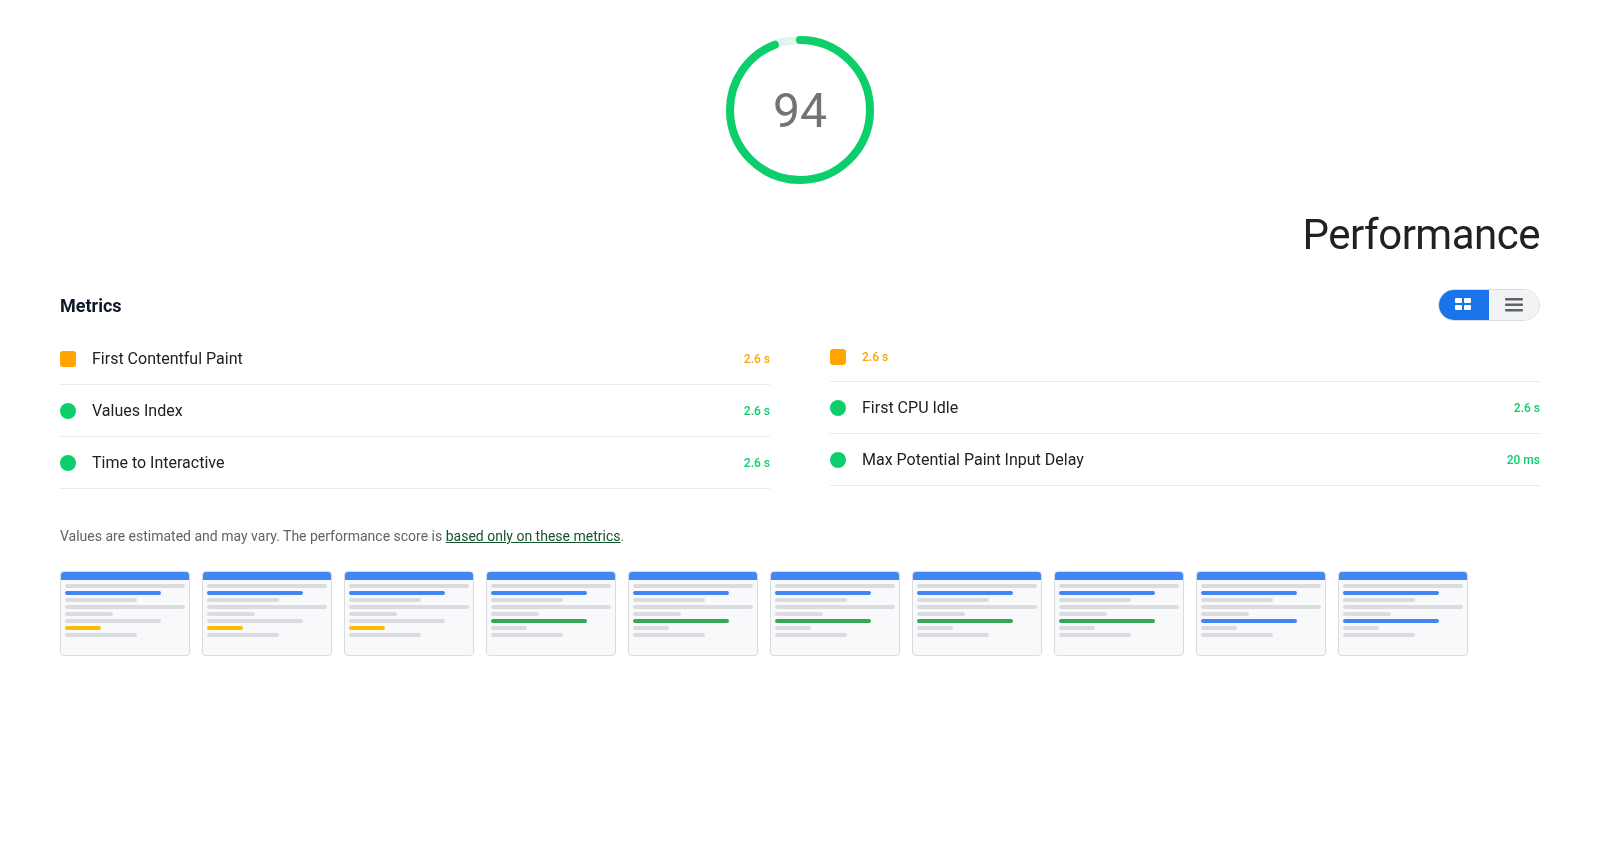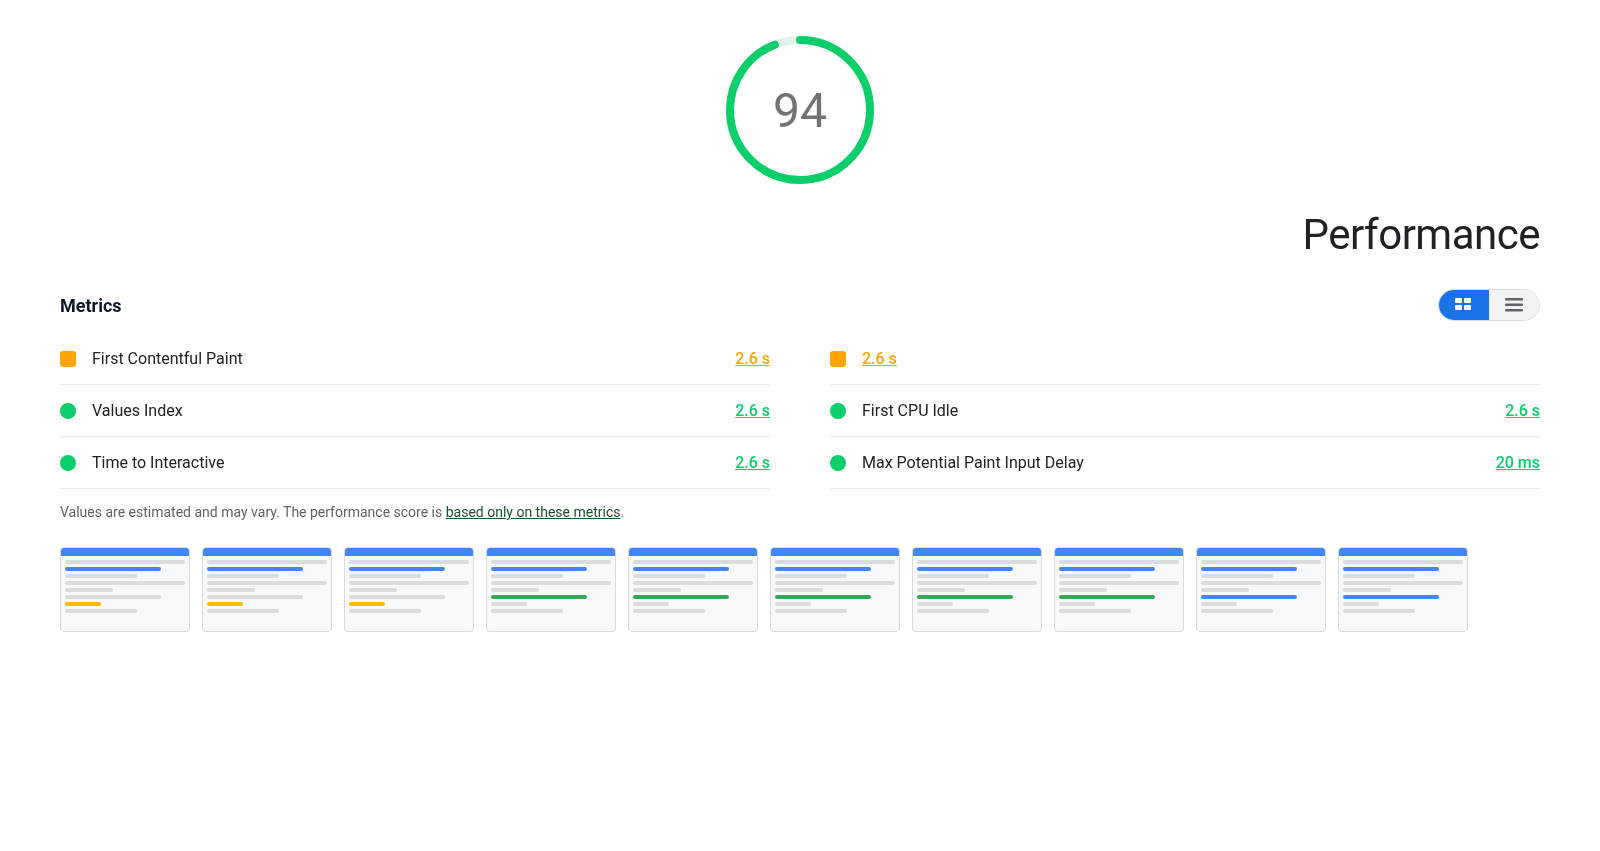--- a/index.html
+++ b/index.html
@@ -77,21 +77,21 @@
     .toggle-btn.inactive {
       background: #f1f3f4;
       color: #5f6368;
     }
 
     
     .metrics-grid {
       display: grid;
       grid-template-columns: 1fr 1fr;
       gap: 0 60px;
-      margin-bottom: 12px;
+      margin-bottom: 36px;
     }
     .metric-row {
       display: flex;
       align-items: center;
       padding: 16px 0;
       border-bottom: 1px solid #e8eaed;
     }
     .metric-dot {
       width: 16px;
       height: 16px;
@@ -105,23 +105,22 @@
     }
     .metric-dot.green {
       background: #0cce6b;
     }
     .metric-name {
       font-size: 16px;
       color: #202124;
       flex: 1;
     }
     .metric-value {
-      font-size: 16px;
+      font-size: 12px;
       font-weight: 500;
-      text-decoration: underline;
     }
     .metric-value.orange {
       color: #ffa400;
     }
     .metric-value.green {
       color: #0cce6b;
     }
 
     
     .footer-note {

